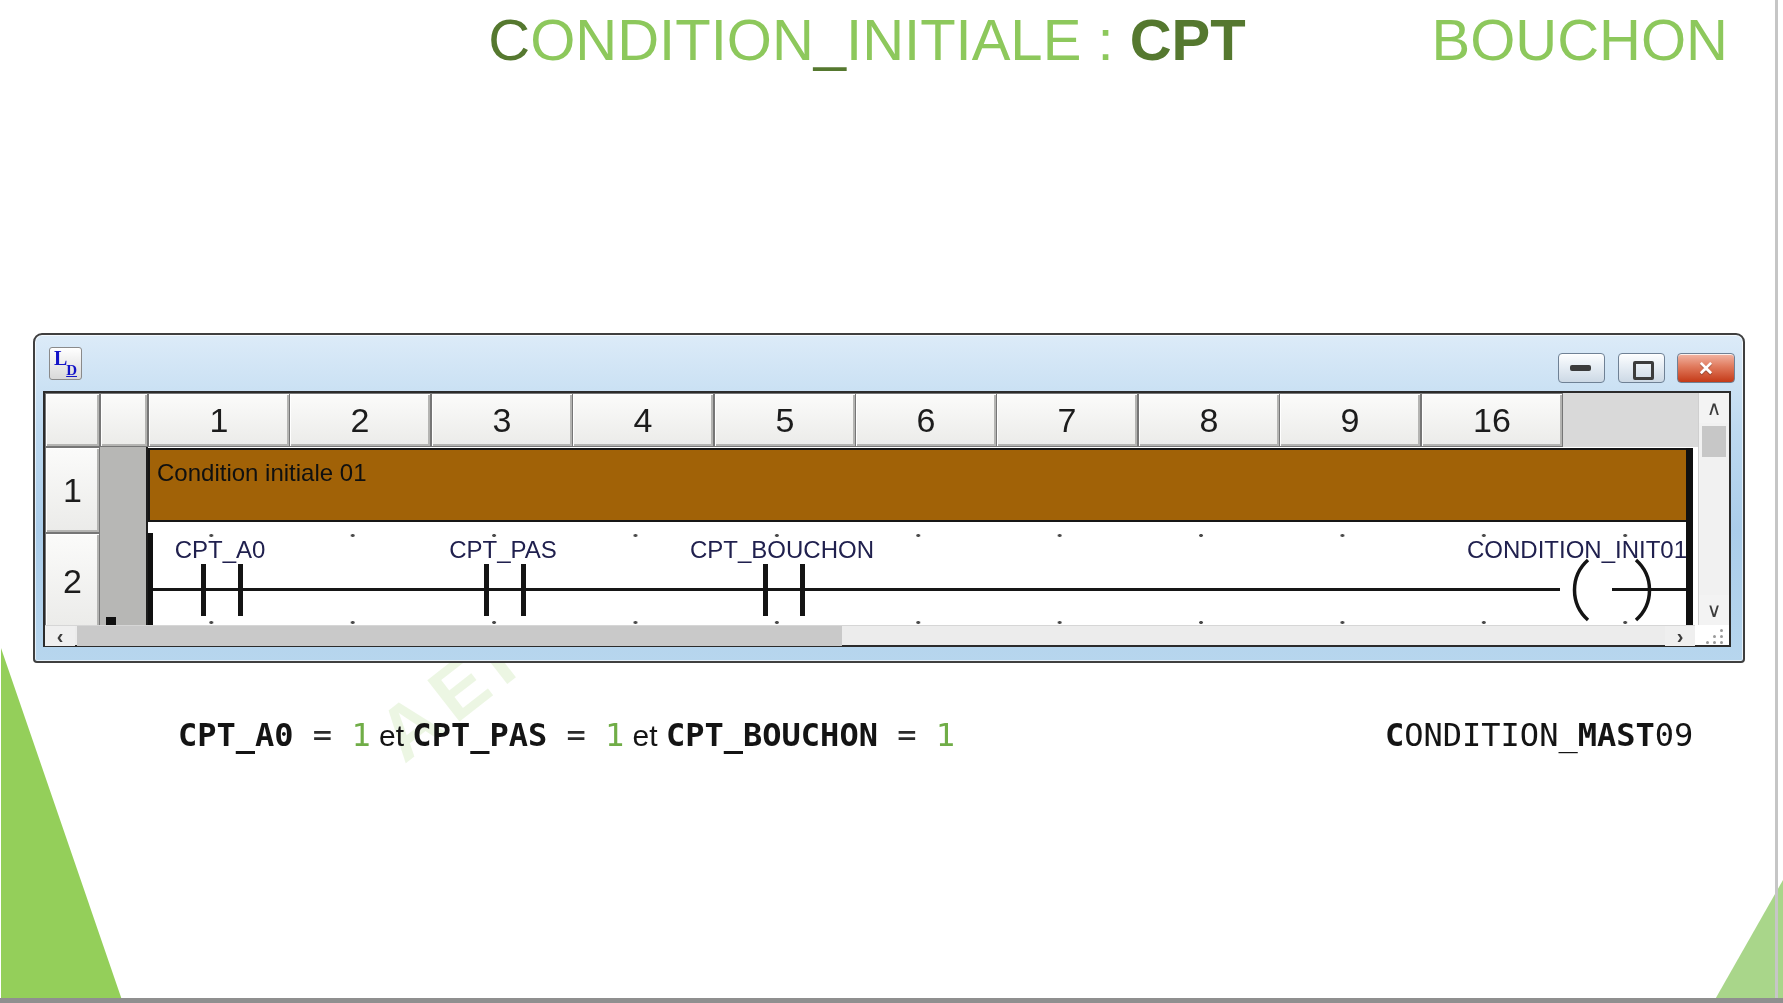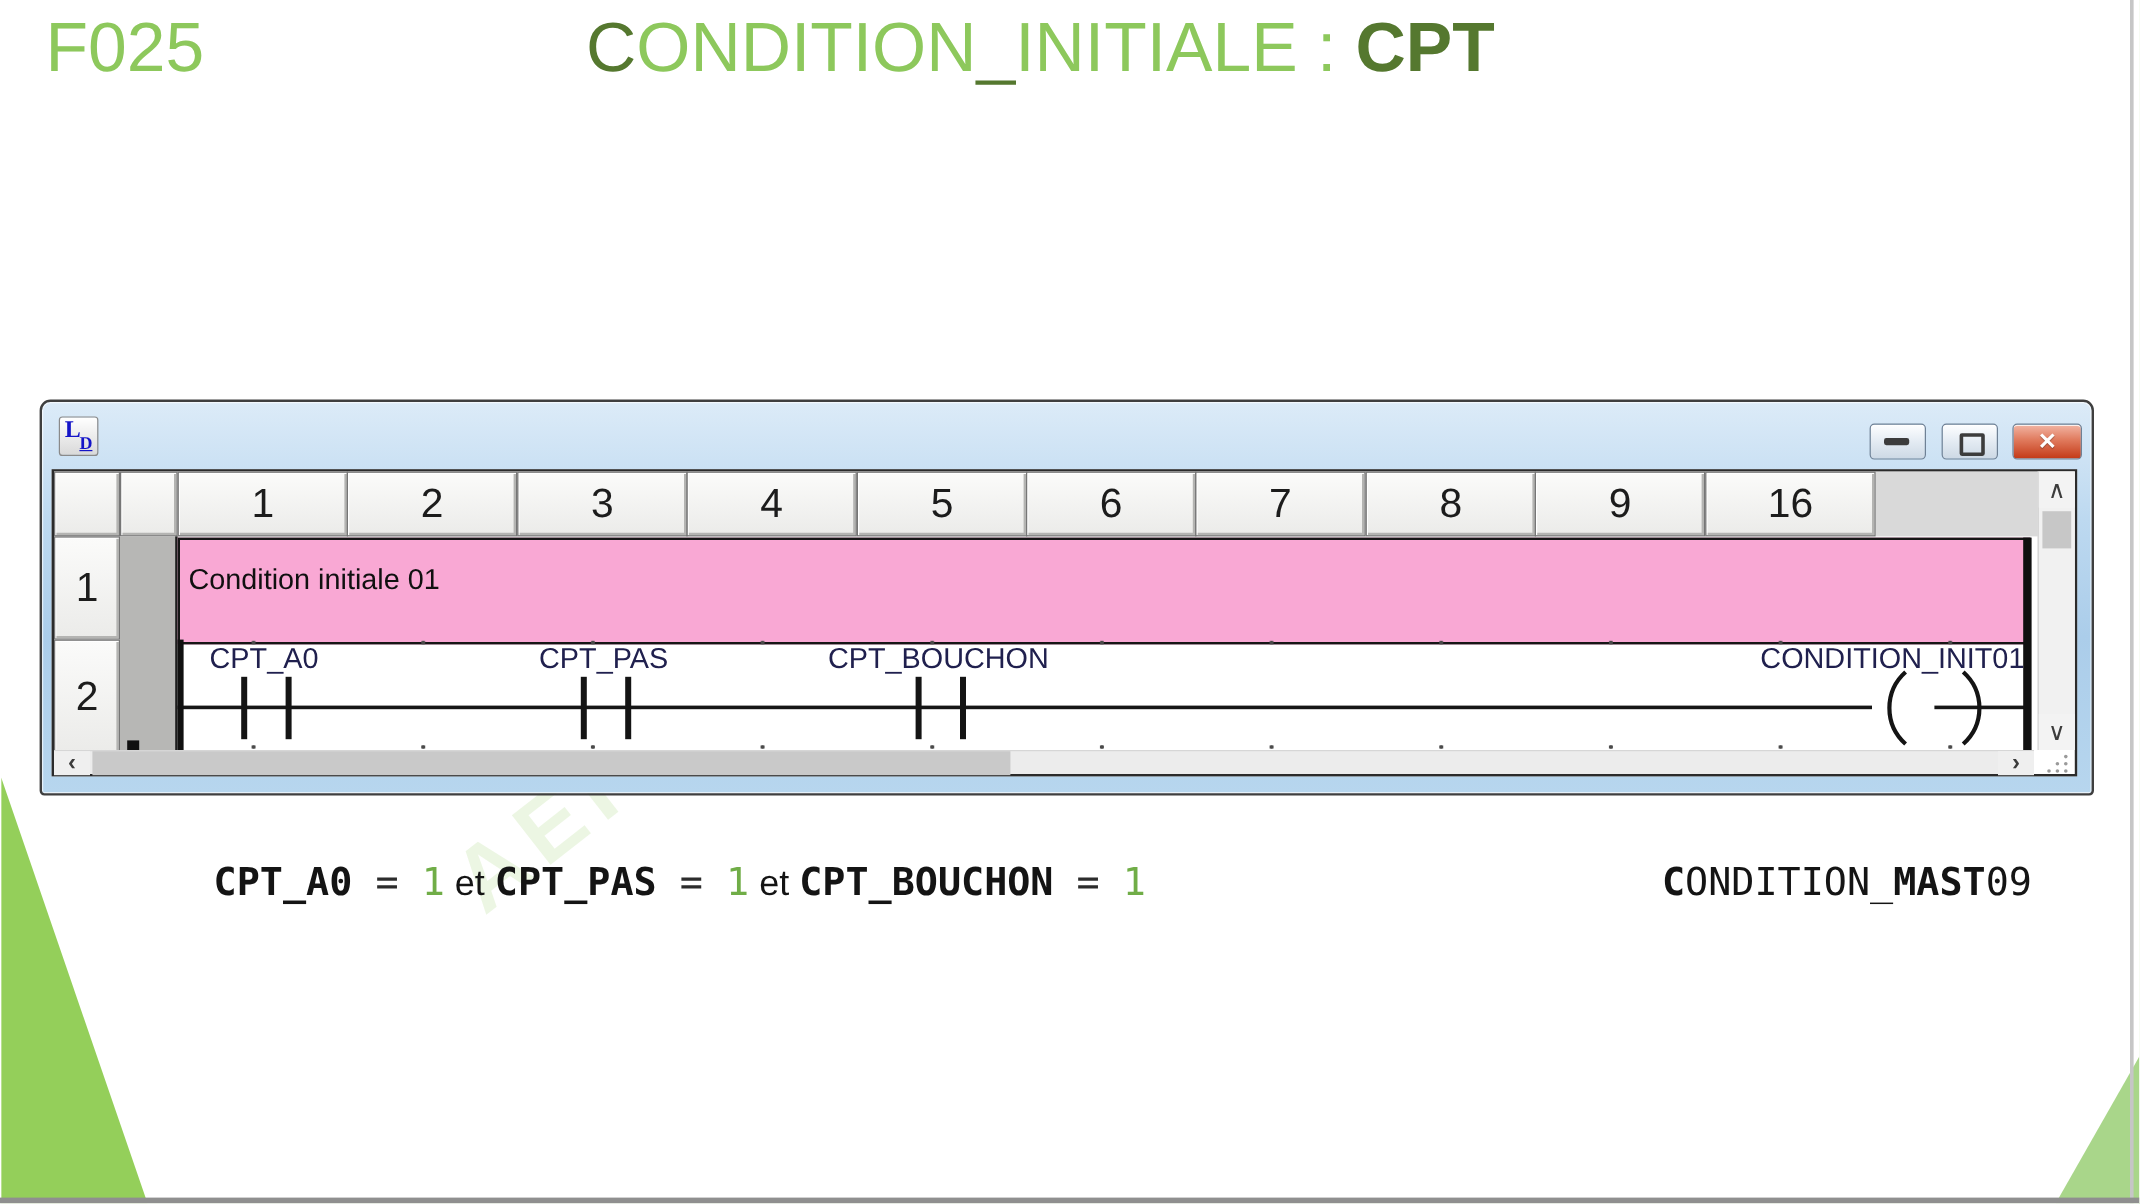--- a/index.html
+++ b/index.html
@@ -51,22 +51,22 @@
         box-shadow:inset 1px 1px 0 #ffffff,inset -2px -2px 0 #b4b4b2;color:#1c1c1c;font-size:34px;box-sizing:border-box;}
   .hdr-row{position:absolute;left:0;top:0;width:100%;height:54px;background:#d9d9d9;}
   .col-cell{top:0;height:54px;width:142px;}
   .corner-a{left:0;top:0;width:55px;height:54px;}
   .corner-b{left:55px;top:0;width:48px;height:54px;}
   .rowhdr-1{left:0;top:54px;width:55px;height:86px;}
   .rowhdr-2{left:0;top:140px;width:55px;height:96px;}
   .margin-col{position:absolute;left:55px;top:54px;width:48px;height:182px;background:#b7b7b5;
               border-right:2px solid #1d1d1d;box-sizing:border-box;}
   .cursor-block{position:absolute;left:61px;top:224px;width:10px;height:10px;background:#101010;}
-  .comment{position:absolute;left:103px;top:55px;width:1544px;height:89px;background:#f9a8d4;
-           border:2px solid #161616;box-sizing:border-box;color:#101010;font-size:24px;padding:20px 7px;}
+  .comment{position:absolute;left:103px;top:55px;width:1544px;height:74px;background:#a16207;
+           border:2px solid #161616;box-sizing:border-box;color:#101010;font-size:24px;padding:9px 7px;}
   .rail-left{position:absolute;left:103px;top:140px;width:5px;height:96px;background:#101010;}
   .rail-right{position:absolute;left:1641px;top:55px;width:7px;height:181px;background:#101010;}
   .rung{position:absolute;top:195px;height:3px;background:#161616;}
   .dots{position:absolute;left:103px;width:1540px;height:3px;
         background-image:radial-gradient(circle,#4a4a4a 1.5px,transparent 2px);
         background-size:141.4px 3px;background-position:134px 0;}
   .contact{position:absolute;top:140px;width:240px;height:96px;}
   .contact .lbl{position:absolute;left:0;top:3px;width:100%;text-align:center;font-size:24px;color:#20204e;}
   .contact .bar{position:absolute;top:31px;width:5px;height:52px;background:#141414;}
   .bar-l{left:101px;} .bar-r{left:138px;}
@@ -96,22 +96,22 @@
             font-family:"DejaVu Sans Mono", monospace;color:#141414;}
   .outlabel .b{font-weight:700;}
 </style>
 </head>
 <body>
 
 <div class="stage">
 
   <div class="watermark">AEI FORM</div>
 
-  <div class="h-left">F025</div>
   <div class="h-center"><span class="dk">C</span><span class="lt">ONDITION</span><span class="dk">_</span><span class="lt">INITIALE</span><span class="lt"> : </span><span class="dkb">CPT</span></div>
+  <div class="h-right">BOUCHON</div>
 
   <div class="win">
     <div class="titlebar">
       <div class="ld-icon">
         <span class="l">L</span>
         <span class="d">D</span>
       </div>
       <div class="winbtn btn-min">
           <div class="dash"></div>
         </div>

